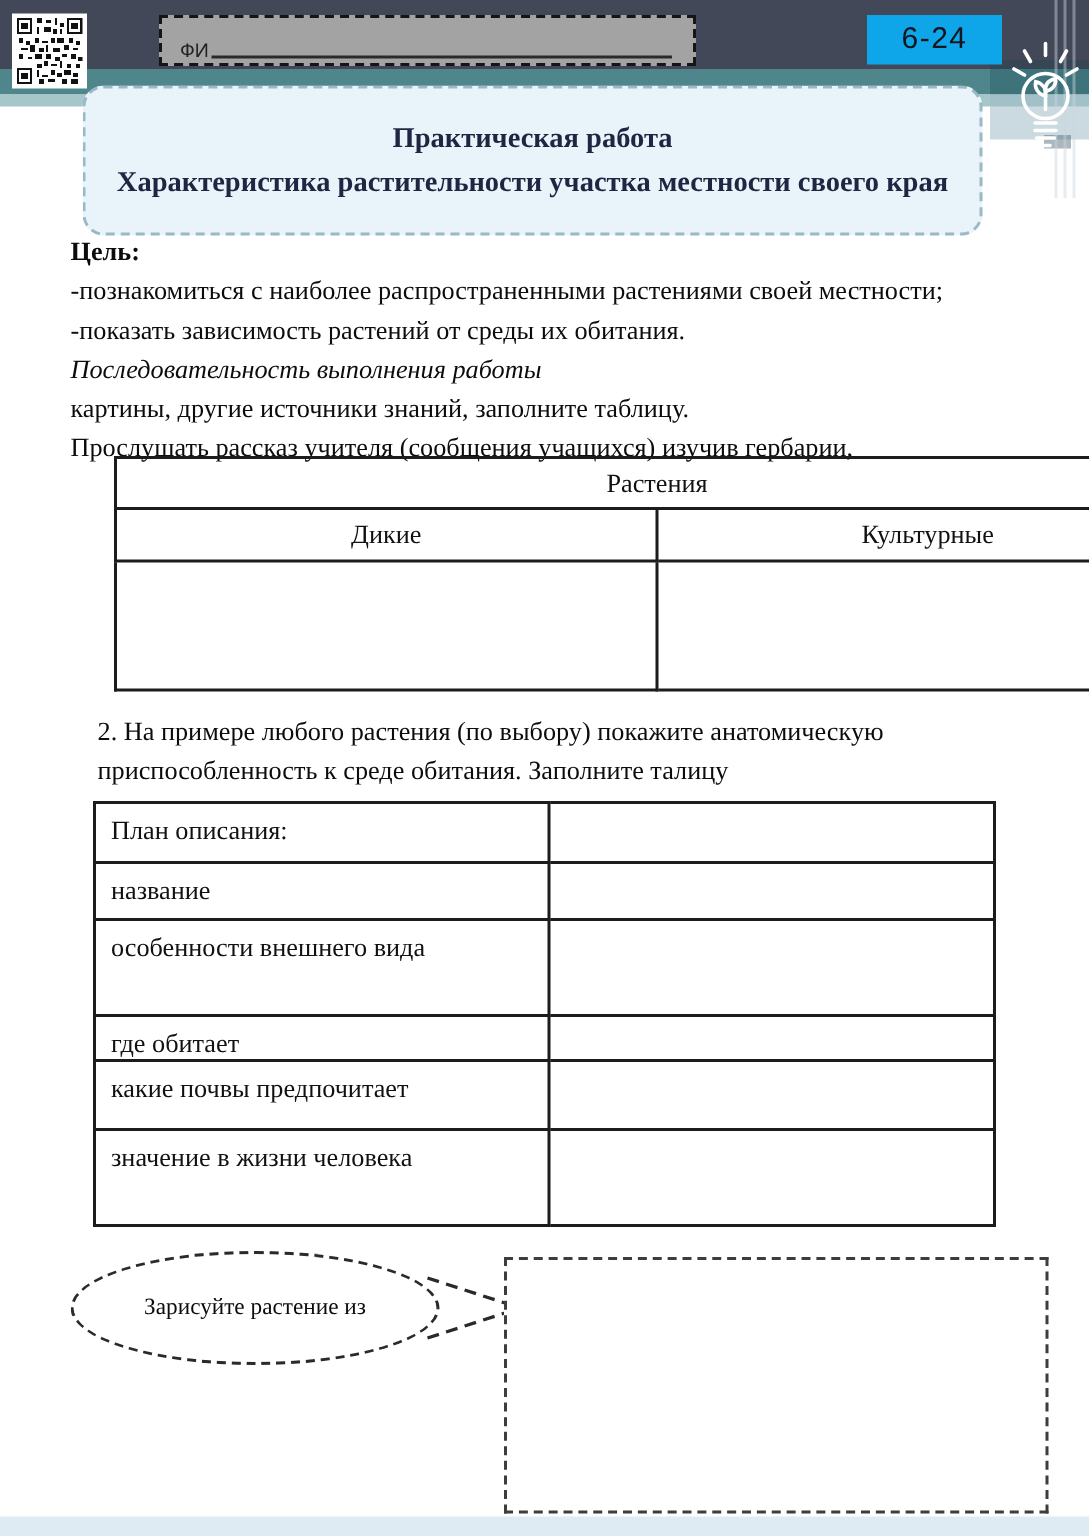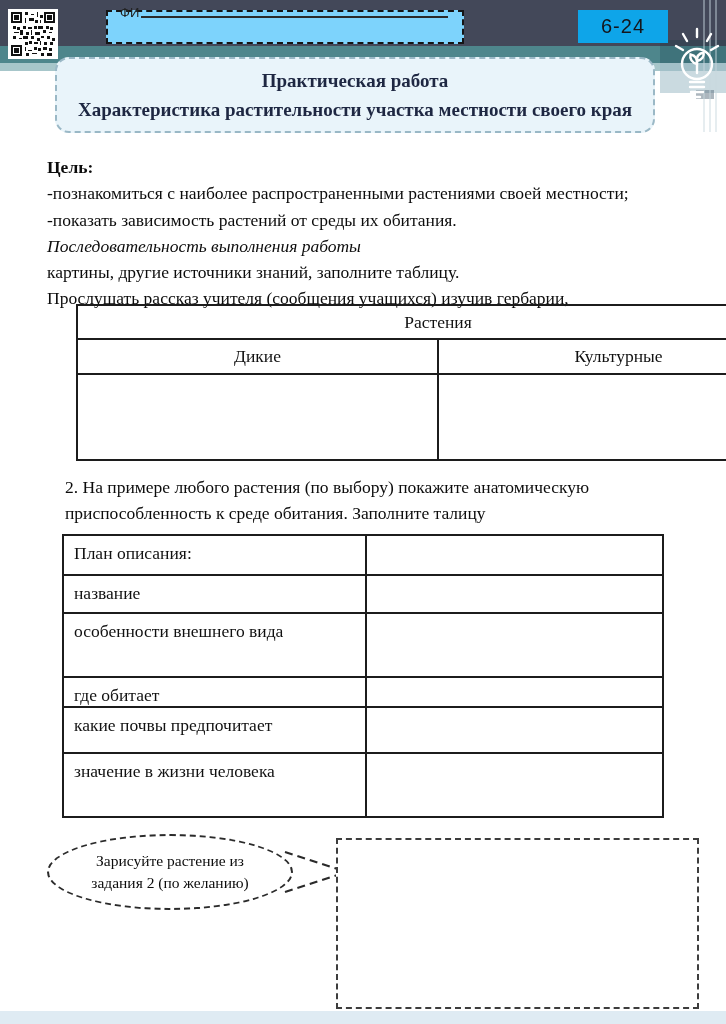--- a/index.html
+++ b/index.html
@@ -16,36 +16,36 @@
   .corner-light-block{position:absolute;left:660px;top:63px;width:66px;height:30px;background:rgba(158,188,198,.55);}
   .corner-gray-chip{position:absolute;left:696px;top:90px;width:18px;height:9px;background:rgba(90,110,125,.5);}
   .vstripe{position:absolute;top:0;width:2px;height:132px;background:rgba(200,215,222,.45);}
   .vstripe.a{left:703px;} .vstripe.b{left:709px;} .vstripe.c{left:715px;}
   
   .qr{position:absolute;left:8px;top:9px;width:50px;height:50px;background:#fff;padding:3px;box-sizing:border-box;}
   .qr svg{display:block;width:100%;height:100%;}
   
   .name-box{
     position:absolute;left:106px;top:10px;width:358px;height:34px;box-sizing:border-box;
-    background:#7dd3fc;border:2px dashed #151515;
-    display:flex;align-items:flex-end;padding:0 12px 23px 12px;
+    background:#a3a3a3;border:2px dashed #151515;
+    display:flex;align-items:flex-end;padding:0 12px 2px 12px;
   }
   .name-box .lbl{font-family:"Liberation Sans",sans-serif;font-size:13px;color:#222;line-height:1;}
   .name-box .line{flex:1;border-bottom:2px solid #2a2a2a;margin:0 2px 1px 2px;height:1px;}
   
   .badge{
     position:absolute;left:578px;top:10px;width:90px;height:33px;background:#0ea5e9;
     display:flex;align-items:center;justify-content:center;
     font-family:"Liberation Sans",sans-serif;font-size:20px;color:#14161c;letter-spacing:1px;
   }
   
   .bulb{position:absolute;left:671px;top:26px;width:52px;height:82px;}
   
   .title-box{
-    position:absolute;left:55px;top:57px;width:600px;height:76px;box-sizing:border-box;
+    position:absolute;left:55px;top:57px;width:600px;height:100px;box-sizing:border-box;
     background:#e9f4fa;border:2px dashed #9ab8c6;border-radius:14px;
     display:flex;flex-direction:column;align-items:center;justify-content:center;
     font-weight:bold;font-size:19px;color:#1e2742;line-height:1.55;text-align:center;
   }
   
   .intro{position:absolute;left:47px;top:154px;width:630px;font-size:17.5px;line-height:1.5;color:#0c0c0c;}
   .intro .bold{font-weight:bold;}
   .intro .italic{font-style:italic;}
   
   table{border-collapse:collapse;position:absolute;table-layout:fixed;}
@@ -239,21 +239,20 @@
         </tr>
     <tr class="r6">
           <td>значение в жизни человека</td>
           <td></td>
         </tr>
   </tbody>
     </table>
 
   <div class="bubble">
     <div>Зарисуйте  растение из</div>
-    <div>задания 2 (по желанию)</div>
   </div>
   <div class="tail">
     <svg viewBox="0 0 72 54" fill="none" stroke="#2a2a2a" stroke-width="2.2" stroke-dasharray="8 5">
       <line x1="4" y1="7" x2="66" y2="27"></line>
       <line x1="4" y1="47" x2="66" y2="27"></line>
     </svg>
   </div>
 
   <div class="draw-box"></div>
 

